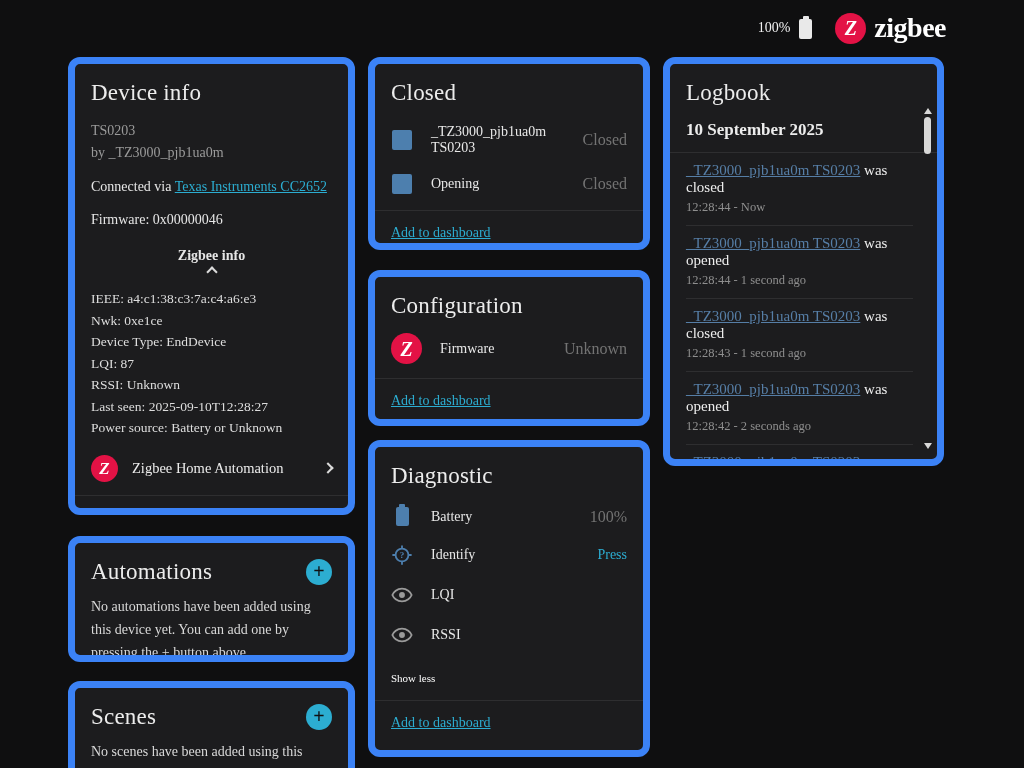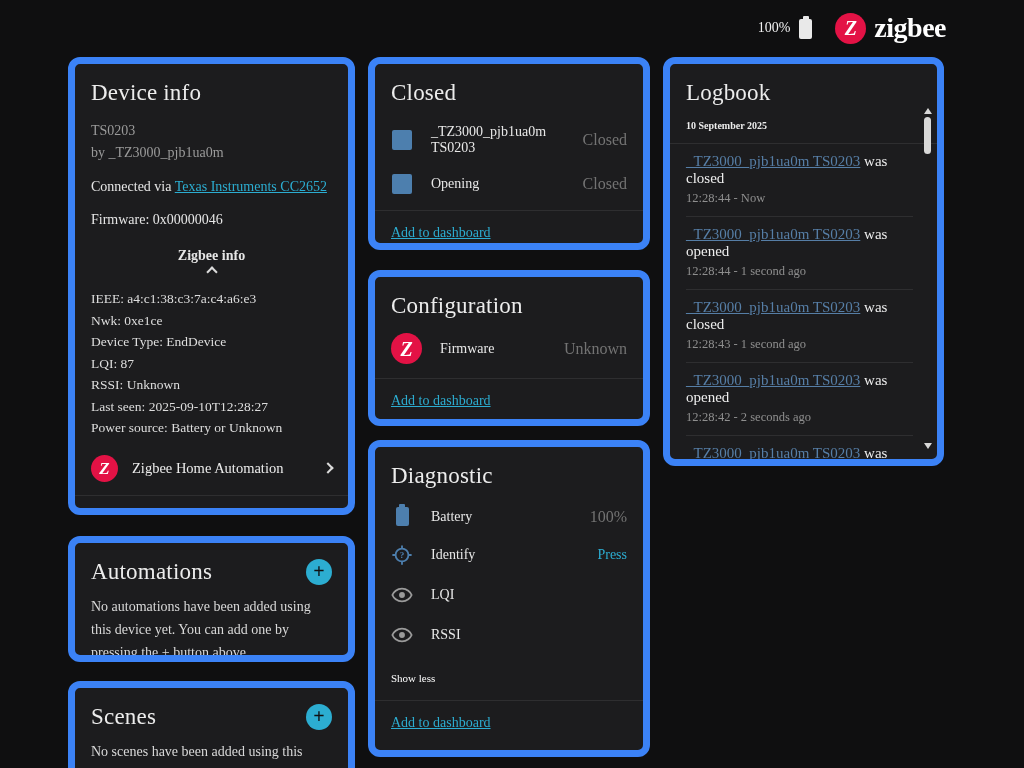--- a/index.html
+++ b/index.html
@@ -63,21 +63,21 @@
   
   .ent-row { display: flex; align-items: center; gap: 18px; cursor: pointer; }
   .ent-name { flex: 1; font-size: 14px; color: #e8e8e8; }
   .ent-state { font-size: 16px; color: #737373; }
   .sq-icon { width: 20px; height: 20px; background: #4d7fae; border-radius: 2px; flex: none; }
   .batt-blue { position: relative; width: 13px; height: 19px; background: #4d7fae; border-radius: 2px; margin: 0 4px; flex: none; }
   .batt-blue::before { content:""; position:absolute; top:-3px; left:3px; width:6px; height:3px; background:#4d7fae; border-radius:1px 1px 0 0; }
   .icon-box { width: 22px; display: flex; justify-content: center; flex: none; }
   .show-less { font-size: 11px; font-weight: 500; color: #ffffff; cursor: pointer; }
   
-  .log-date { font-size: 10px; font-weight: 700; color: #ececec; }
+  .log-date { font-size: 17px; font-weight: 700; color: #ececec; }
   .log-entry { padding: 9px 0 10px 0; cursor: default; }
   .log-line1 { font-size: 15px; }
   .log-name { color: #567ea6; cursor: pointer; }
   .log-action { color: #ededed; }
   .log-time { font-size: 12.5px; color: #8f8f8f; margin-top: 4px; }
   .scrollbar { position: absolute; top: 44px; right: 3px; bottom: 6px; width: 11px; }
   .sb-up { position: absolute; top: 0; left: 1px; width: 0; height: 0; border-left: 4.5px solid transparent; border-right: 4.5px solid transparent; border-bottom: 6px solid #d8d8d8; }
   .sb-thumb { position: absolute; top: 9px; left: 1px; width: 7px; height: 37px; background: #d8d8d8; border-radius: 4px; }
   .sb-down { position: absolute; bottom: 4px; left: 1px; width: 0; height: 0; border-left: 4.5px solid transparent; border-right: 4.5px solid transparent; border-top: 6px solid #d8d8d8; } .gap10 { height: 10px; }
   .gap12 { height: 12px; } .gap14 { height: 14px; } .gap16 { height: 16px; } .gap18 { height: 18px; }

